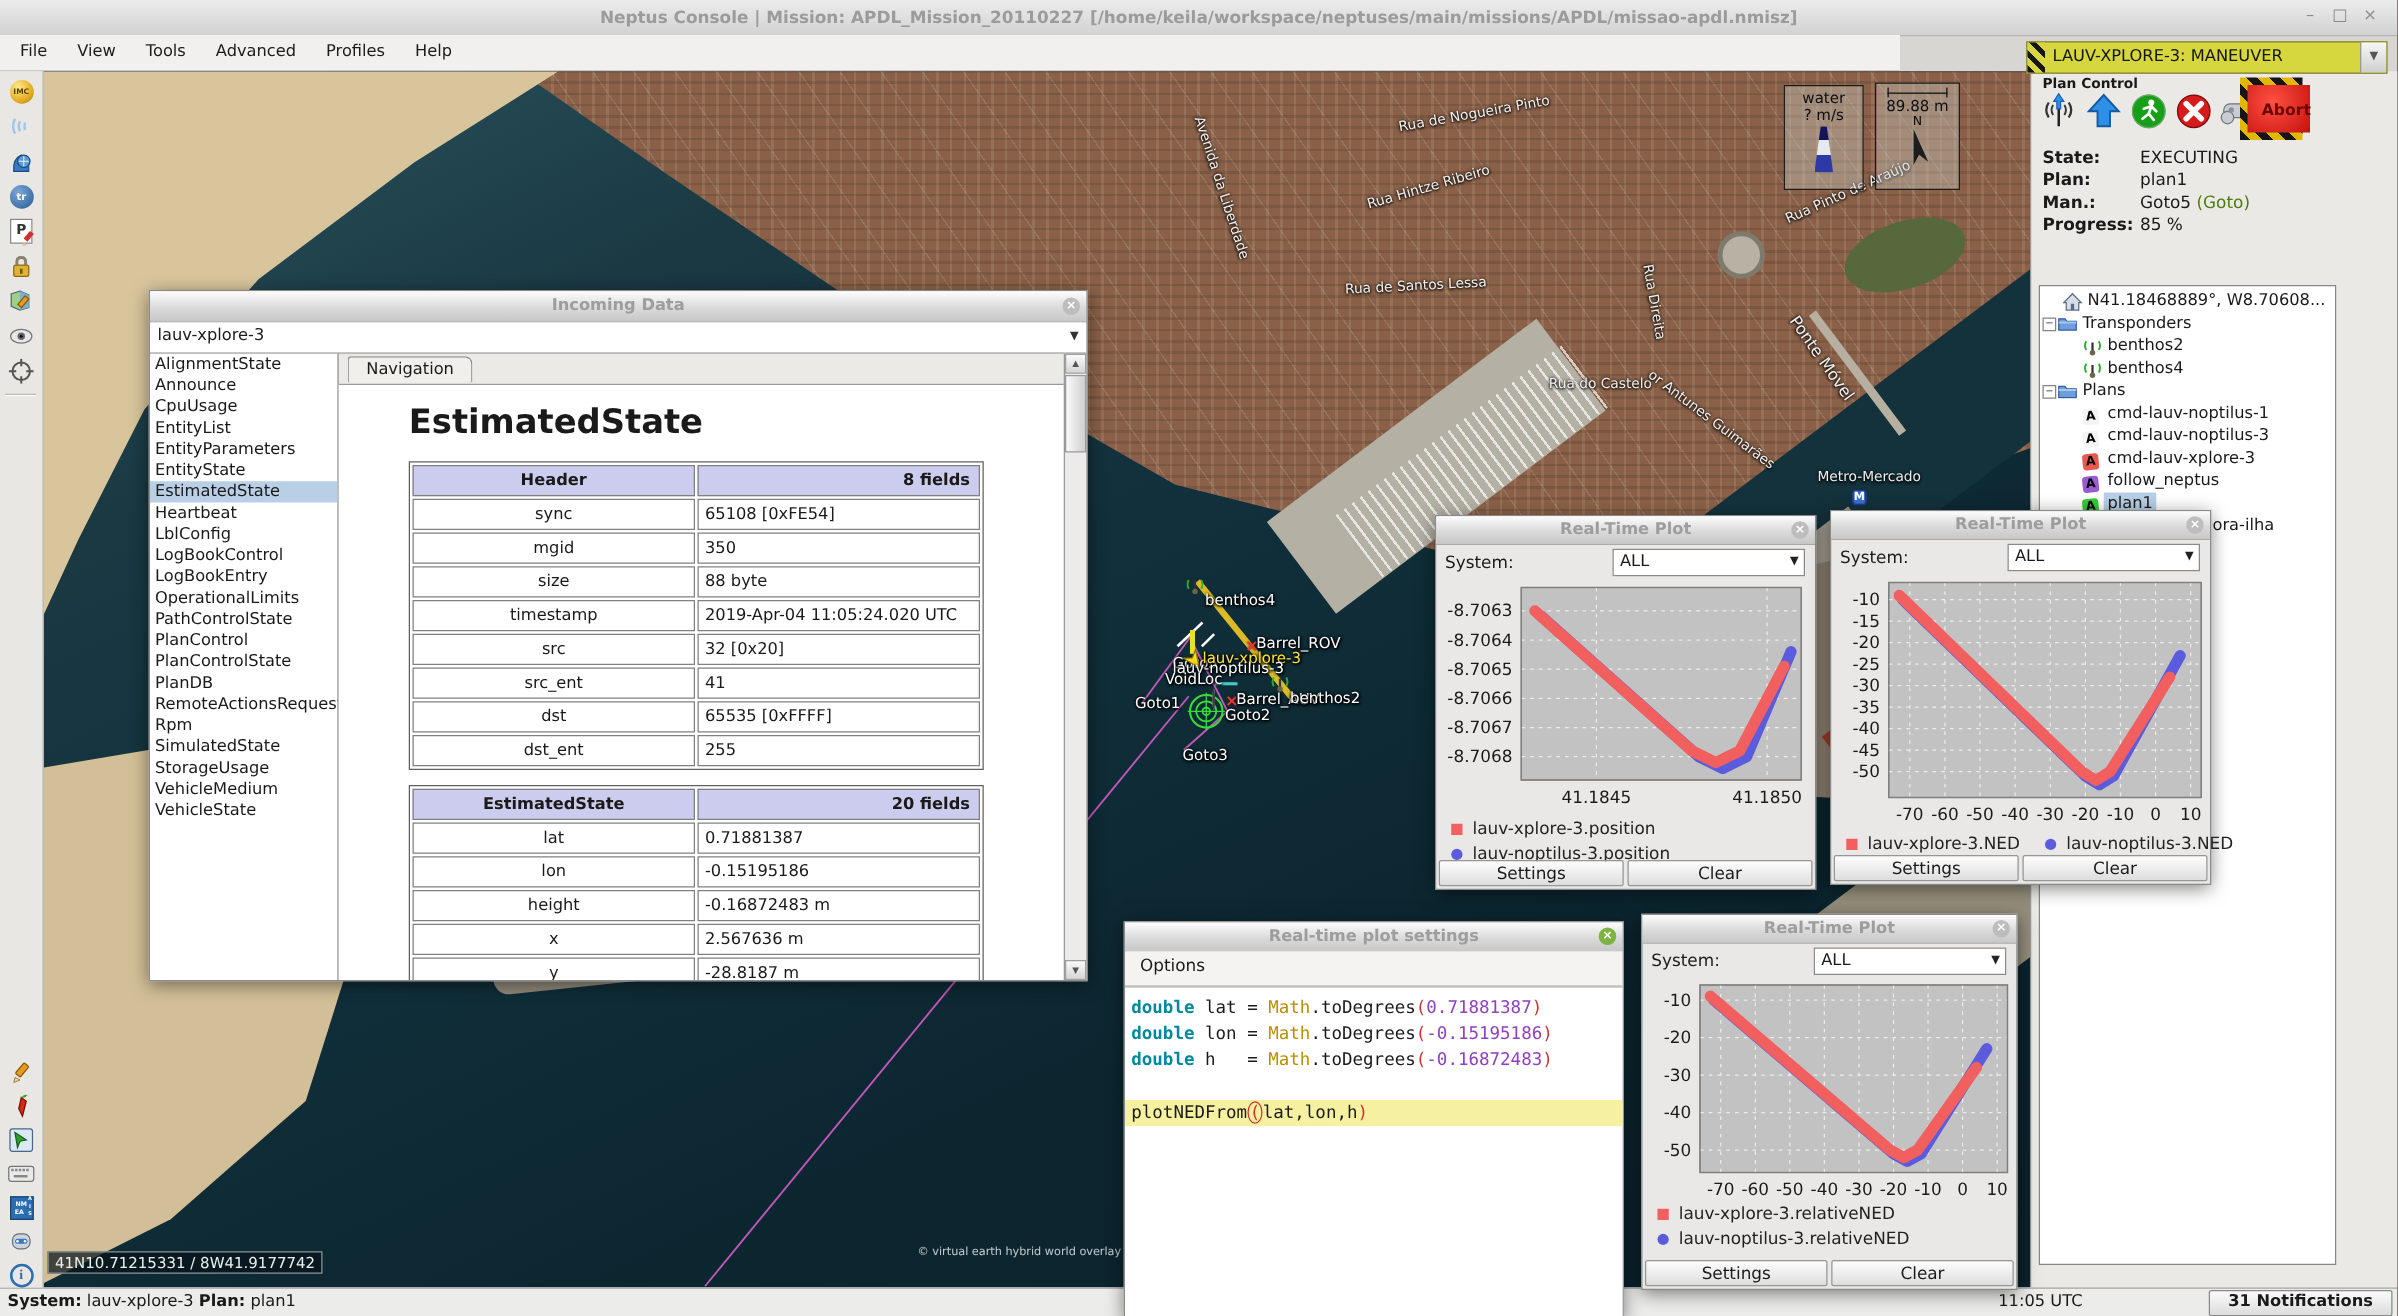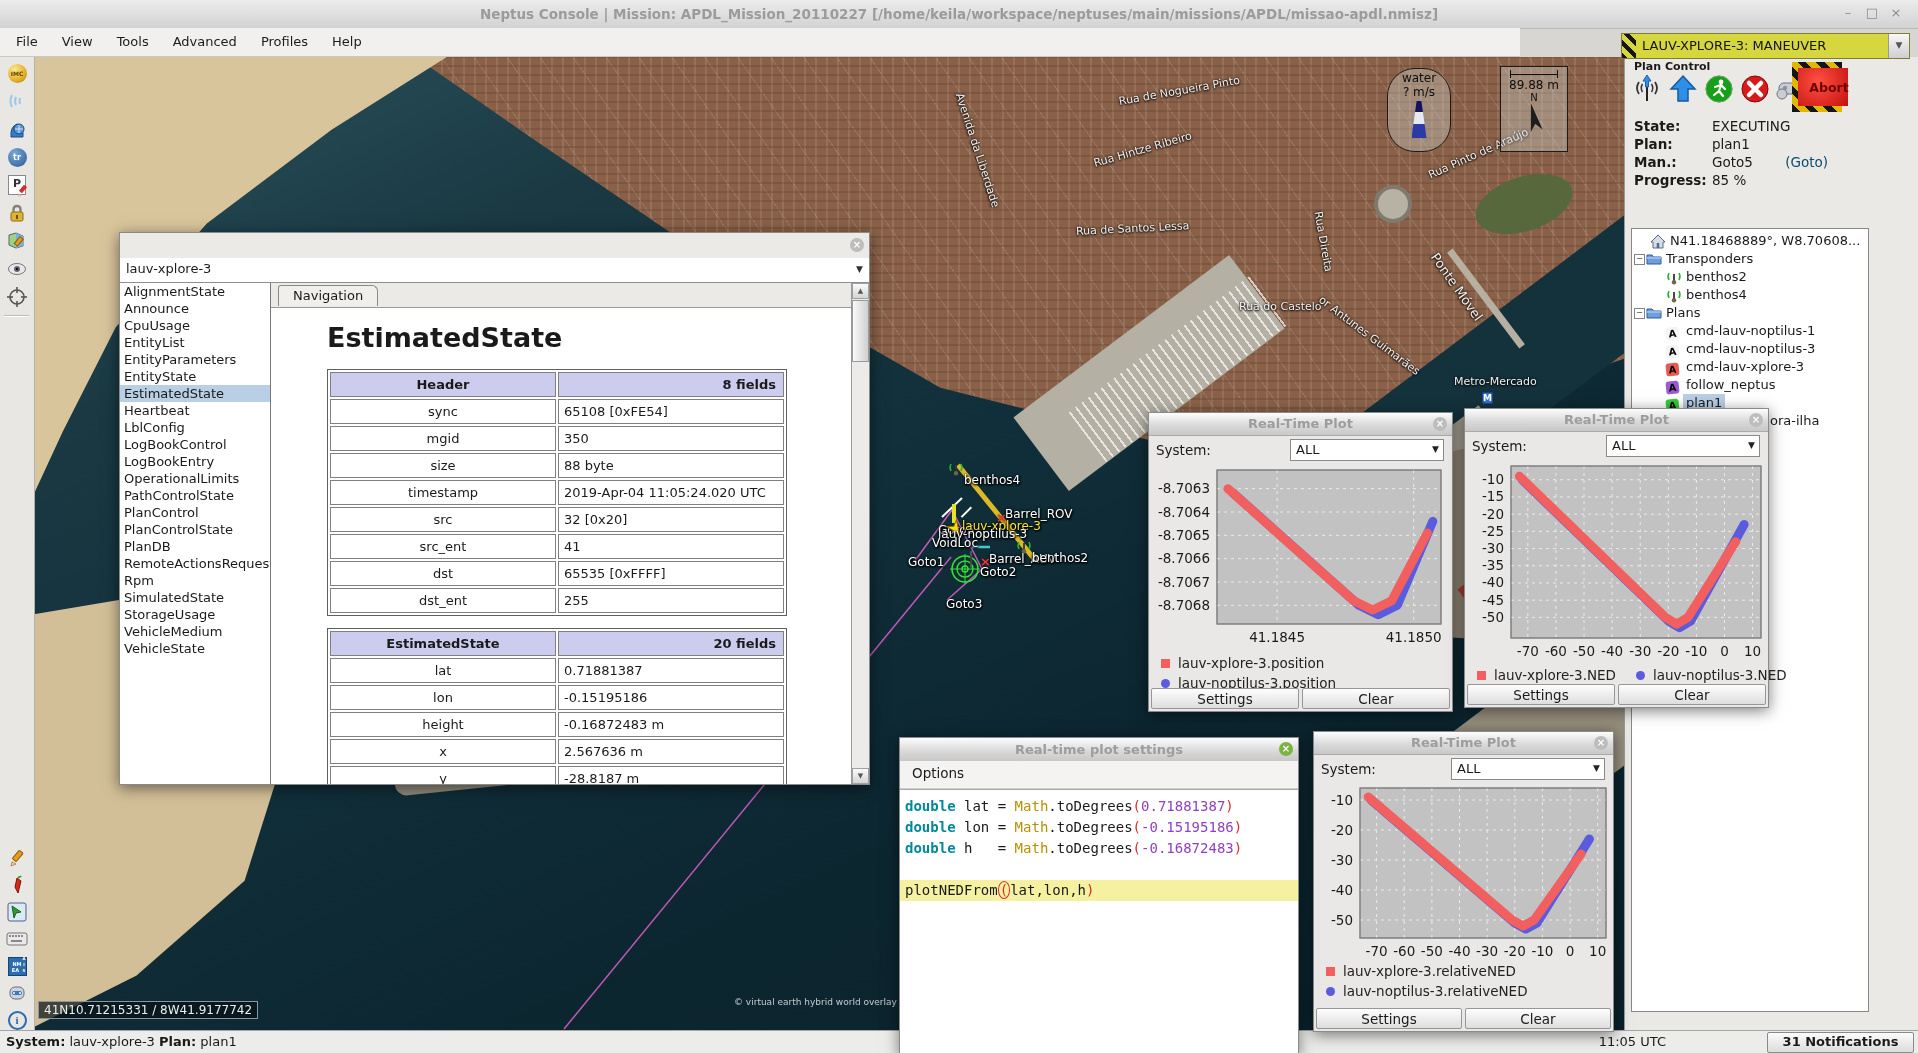--- a/index.html
+++ b/index.html
@@ -147,21 +147,21 @@
     border-left:1px solid #9a9a9a;z-index:3;}
   .pc-label{position:absolute;left:9px;top:3px;font-size:11px;font-weight:bold;}
   .pc-icons{position:absolute;left:6px;top:16px;display:flex;gap:5px;}
   .pcicon{width:31px;height:31px;display:flex;align-items:center;justify-content:center;}
   .abort{position:absolute;left:167px;top:5px;width:50px;height:50px;
     background:repeating-linear-gradient(45deg,#151515 0 6px,#e0b800 6px 13px);padding:6px;box-sizing:border-box;}
   .abort .inner{width:100%;height:100%;background:radial-gradient(circle at 40% 35%,#ff5040,#c41010);
     display:flex;align-items:center;justify-content:center;color:#6d0505;font-weight:bold;font-size:12.5px;padding-left:12px;}
   .strow{position:absolute;left:9px;font-size:13.5px;}
   .strow b{display:inline-block;width:78px;}
-  .strow .note{color:#0c4a6e;margin-left:28px;}
+  .strow .note{color:#4d7c0f;}
   .tree{position:absolute;left:6px;top:171px;width:236px;height:782px;background:#fff;border:1px solid #888;
     overflow:hidden;}
   .trow{position:relative;height:18px;line-height:18px;white-space:nowrap;}
   .trow .exp{position:absolute;top:4px;width:9px;height:9px;border:1px solid #848484;background:#fff;
     font-size:8px;line-height:7px;text-align:center;color:#333;}
   .trow .ticon{position:absolute;top:2px;width:16px;height:14px;}
   .trow .tlabel{position:absolute;top:0;font-size:13px;}
   .trow.sel .tlabel{background:#b9cfe6;padding:0 3px;margin-left:-3px;}
   .planA{display:inline-block;width:13px;height:13px;border-radius:3px;text-align:center;line-height:13px;
     font-size:10px;font-weight:bold;color:#000;transform:rotate(-6deg);}
@@ -394,21 +394,21 @@
         <div class="marker-label" style="left: 998px; top: 494px;">benthos2</div>
         <div class="marker" style="left: 944px; top: 508px;"></div>
         <div class="marker-label" style="left: 946px; top: 508px;">Goto2</div>
         <div class="marker" style="left: 872px; top: 498px;"></div>
         <div class="marker-label" style="left: 874px; top: 498px;">Goto1</div>
         <div class="marker" style="left: 910px; top: 540px;"></div>
         <div class="marker-label" style="left: 912px; top: 540px;">Goto3</div>
         <div class="marker" style="left: 1448px; top: 332px;"><span class="metrobox">M</span></div>
       </div>
 
-    <div class="map-widget" style="left:1353px;top:11px;width:62px;height:82px;border-radius:28px;">
+    <div class="map-widget" style="left:1393px;top:11px;width:62px;height:82px;">
       <div style="font-size:12px;margin-top:2px;">water</div>
       <div style="font-size:12px;">? m/s</div>
       <div class="gauge"></div>
     </div>
     <div class="map-widget" style="left:1466px;top:9px;width:66px;height:84px;">
       <div class="scalebar">
           <b style="left:0"></b>
           <i></i>
           <b style="right:0"></b>
         </div>
@@ -547,20 +547,21 @@
           <span class="tlabel" style="left:54px">plan1</span>
         </div>
         <div class="trow" style="margin-top: 0px;">
           <span class="ticon" style="left:118px"><span class="planA" style="background:#f4f4f4">A</span></span>
           <span class="tlabel" style="left:138px">ora-ilha</span>
         </div>
       </div>
   </div>
 
   <div class="fwin" id="incoming">
+    <div class="wtitle"><span>Incoming Data</span></div>
     <div class="wclose" style="top:5px">×</div>
     <div class="in-combo">
       <div class="val">lauv-xplore-3</div>
       <div class="arr">▼</div>
     </div>
     <div class="in-list" id="msglist">
         <div class="litem">AlignmentState</div>
         <div class="litem">Announce</div>
         <div class="litem">CpuUsage</div>
         <div class="litem">EntityList</div>

